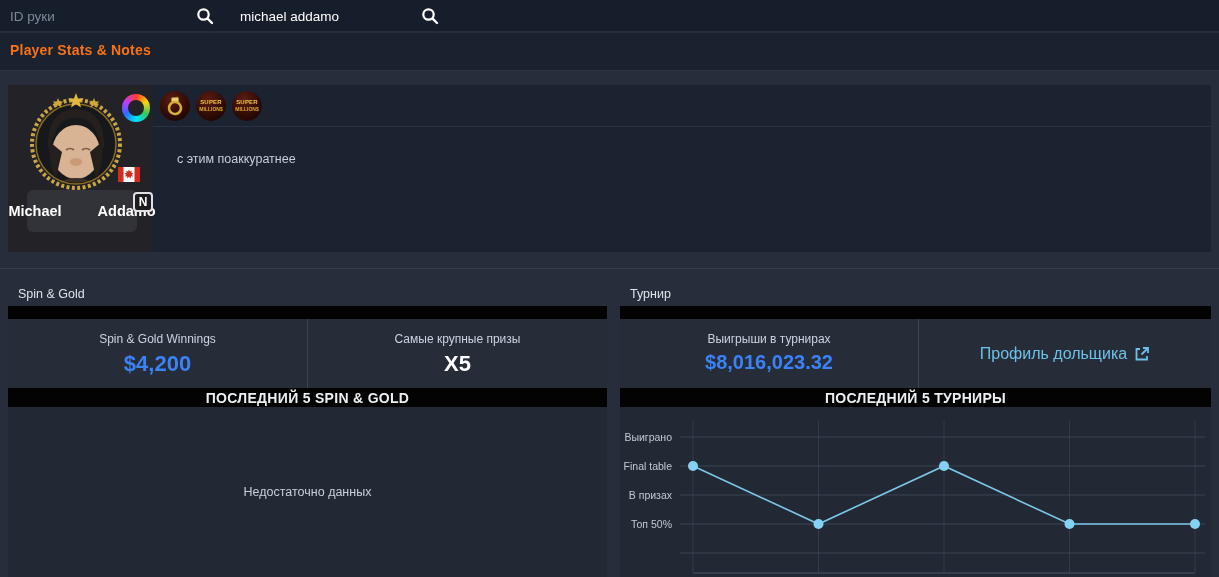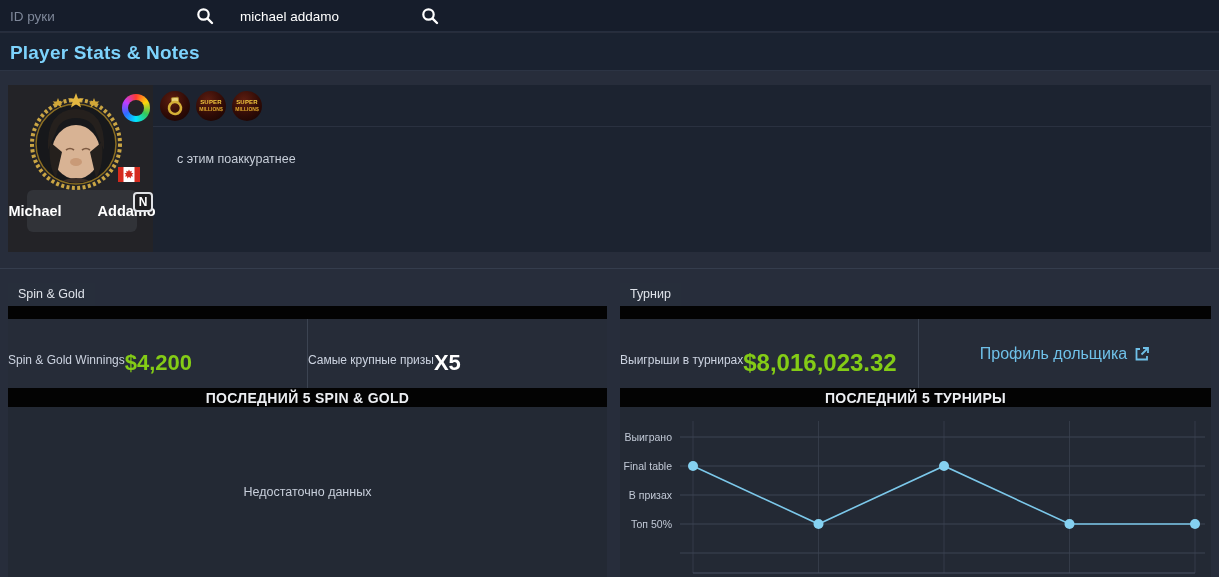--- a/index.html
+++ b/index.html
@@ -14,21 +14,21 @@
   .topbar{position:absolute;left:0;top:0;width:1219px;height:32px;background:#161d2b;border-bottom:1px solid #262e3e;}
   .search-field{position:absolute;top:0;height:32px;background:transparent;border:none;outline:none;color:#fff;font-size:13.5px;font-family:"Liberation Sans",sans-serif;}
   .search-field::placeholder{color:#7e8799;}
   #hand-id-input{left:10px;width:180px;}
   #player-search-input{left:240px;width:180px;}
   .search-btn{position:absolute;top:6px;width:22px;height:22px;background:transparent;border:none;cursor:pointer;padding:0;}
   #hand-id-search-btn{left:194px;}
   #player-search-btn{left:419px;}
   
   .page-header{position:absolute;left:0;top:33px;width:1219px;height:38px;background:#1a2230;border-bottom:1px solid #2c3444;}
-  .page-title{position:absolute;left:10px;top:9px;font-size:19px;font-weight:700;color:#7dd3fc;letter-spacing:.2px;}
+  .page-title{position:absolute;left:10px;top:9px;font-size:14px;font-weight:700;color:#f97316;letter-spacing:.2px;}
   
   .player-card{position:absolute;left:8px;top:85px;width:1203px;height:167px;background:#1c2330;display:flex;}
   .avatar-zone{width:145px;height:167px;background:#232327;position:relative;flex:none;}
   .avatar{position:absolute;left:18px;top:7px;width:100px;height:100px;}
   .color-wheel{position:absolute;left:114px;top:9px;width:28px;height:28px;border-radius:50%;
     background:conic-gradient(#ff3b30,#ffd60a,#34c759,#00e5ff,#2f6bff,#c13bff,#ff3b30);}
   .color-wheel::after{content:"";position:absolute;inset:6px;background:#232327;border-radius:50%;}
   .flag{position:absolute;left:110px;top:82px;width:22px;height:15px;}
   .name-plate{position:absolute;left:19px;top:105px;width:110px;height:42px;background:#313338;border-radius:6px;
     display:flex;flex-direction:row;align-items:center;justify-content:center;line-height:17px;gap:36px;}
@@ -44,26 +44,26 @@
   .note-text{padding:25px 0 0 24px;font-size:12.5px;color:#c7ced9;}
   
   .hdivider{position:absolute;left:0;top:268px;width:1219px;height:1px;background:#353d4d;}
   
   .panel{position:absolute;top:283px;height:294px;}
   #spin-gold-panel{left:8px;width:599px;}
   #tournament-panel{left:620px;width:591px;}
   .panel-tab{display:inline-block;height:23px;line-height:23px;padding:0 10px;background:#272e3b;color:#dfe3ea;font-size:12.5px;}
   .blackbar{height:13px;background:#030303;}
   .stats-row{height:69px;background:#262c38;display:flex;}
-  .stat-col{flex:1;display:flex;flex-direction:row;align-items:center;padding-top:13px;}
+  .stat-col{flex:1;display:flex;flex-direction:column;align-items:center;padding-top:13px;}
   .stat-col + .stat-col{border-left:1px solid #3c4452;}
   .stat-label{font-size:12px;color:#ccd3e0;}
   .stat-value{margin-top:5px;font-size:22px;font-weight:700;color:#fff;}
-  .stat-value.green{color:#84cc16;}
-  .stat-value.big{font-size:24px;}
+  .stat-value.green{color:#3b82f6;}
+  .stat-value.big{font-size:20px;}
   .stat-suffix{font-size:12px;font-weight:400;color:#8a93a3;}
   #avg-bustout-value{font-size:18px;}
   .link-col{flex:1;border-left:1px solid #3c4452;display:flex;align-items:center;justify-content:center;}
   .profile-link{color:#6fc0e8;font-size:16px;text-decoration:none;display:flex;align-items:center;gap:7px;cursor:pointer;background:none;border:none;font-family:"Liberation Sans",sans-serif;}
   .section-bar{height:19px;background:#030303;display:flex;align-items:center;justify-content:center;}
   .section-bar span{font-size:14px;font-weight:700;color:#eceef2;letter-spacing:.3px;}
   .panel-content{height:170px;background:#232934;position:relative;}
   .empty-message{position:absolute;left:0;top:0;width:100%;height:100%;display:flex;align-items:center;justify-content:center;
     font-size:12.5px;color:#c8cfdb;}
   

